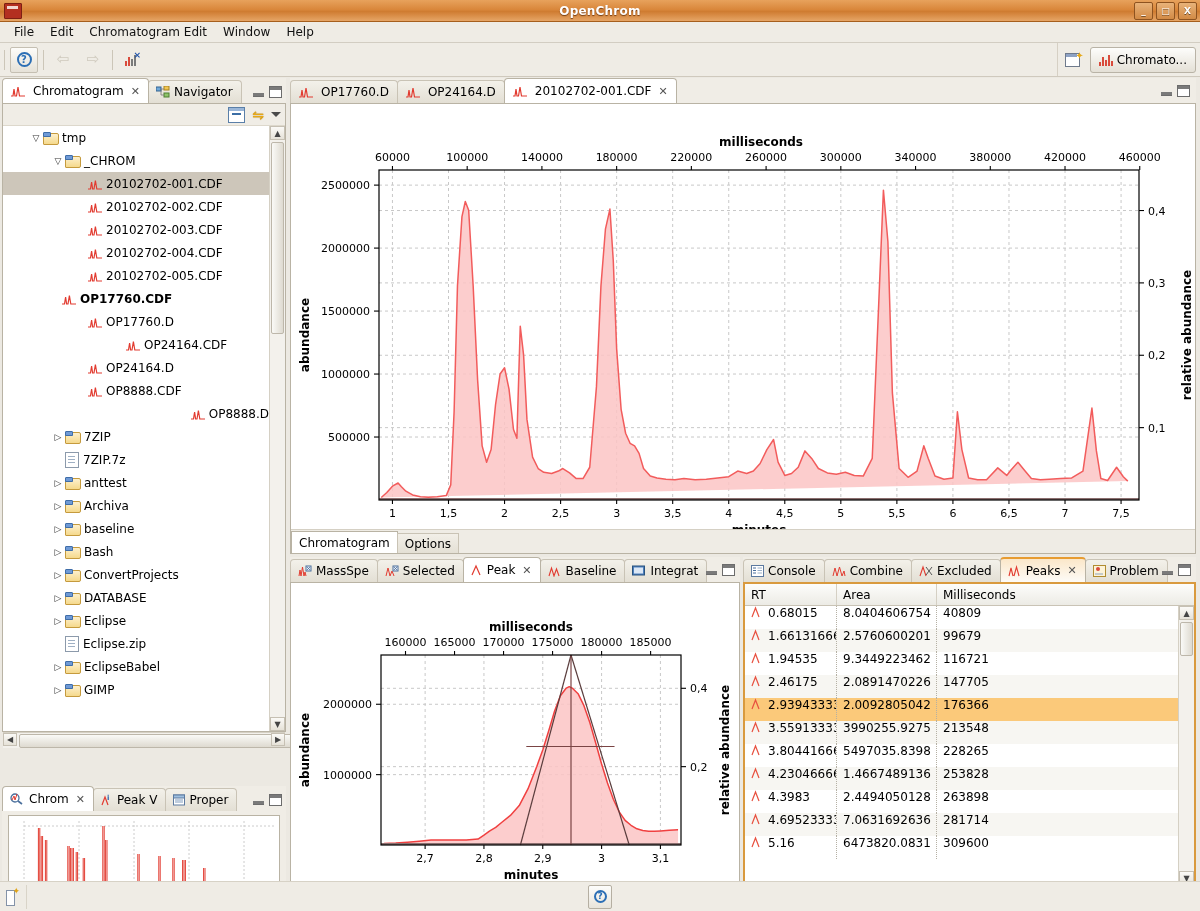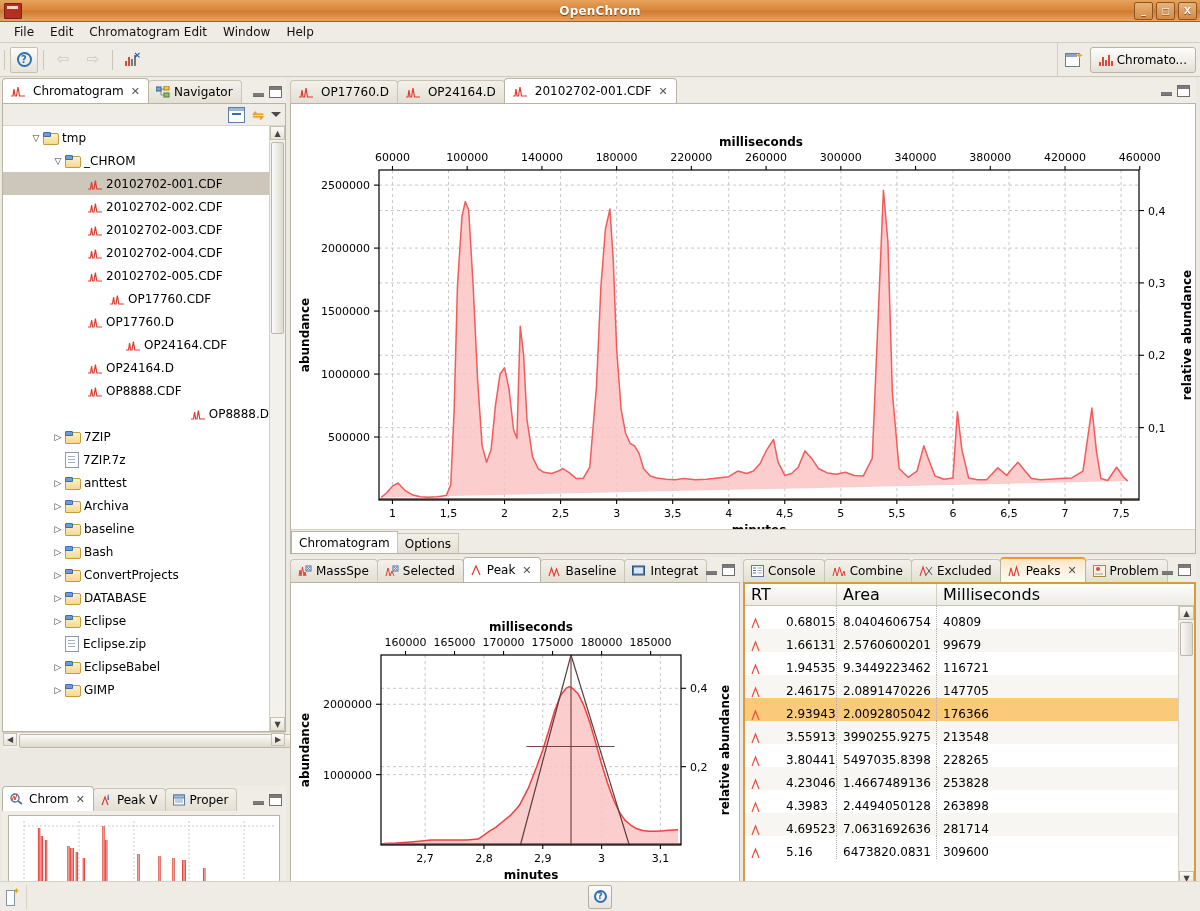--- a/index.html
+++ b/index.html
@@ -198,30 +198,30 @@
     position:absolute;top:1px;left:16px;width:345px;height:12px;
     background:linear-gradient(to bottom,#fafaf7,#dedad0);border:1px solid #bdb7aa;border-radius:2px;
   }
 
   
   .chartwrap{position:absolute;left:0;right:0;top:0;bottom:0;background:#fff;}
 
   
   .tblhdr{
     height:22px;display:flex;background:linear-gradient(to bottom,#fdfdfb,#ecebe5);
-    border-bottom:1px solid #c9c3b5;font-size:16px;box-sizing:border-box;
+    border-bottom:1px solid #c9c3b5;font-size:12px;box-sizing:border-box;
   }
   .tblhdr div{
     display:flex;align-items:center;padding-left:6px;border-right:1px solid #d5d0c4;box-sizing:border-box;
   }
   .tblrow{height:23px;display:flex;font-size:12px;box-sizing:border-box;align-items:center;}
   .tblrow.alt{background:#f7f6f2;}
   .tblrow.sel{background:#fcc濃;}
   .tblrow.sel{background:#fbc97a;}
-  .tblrow .c{display:flex;align-items:flex-end;padding-left:6px;box-sizing:border-box;height:23px;white-space:nowrap;overflow:hidden;gap:18px;}
+  .tblrow .c{display:flex;align-items:flex-start;padding-left:6px;box-sizing:border-box;height:23px;white-space:nowrap;overflow:hidden;}
   .tblrow .c.b{border-right:1px dotted #b5b0a4;}
   .peakicon{width:13px;height:12px;margin-right:4px;flex:0 0 auto;}
 
   
   .statusbar{
     position:absolute;left:0;right:0;bottom:0;height:30px;background:#efece5;
     border-top:1px solid #d7d2c6;display:flex;align-items:center;box-sizing:border-box;
   }
   .st-left{display:flex;align-items:center;padding-left:6px;border-right:1px solid #d9d4c8;height:24px;padding-right:8px;}
   .st-icon{width:12px;height:16px;position:relative;}
@@ -385,21 +385,21 @@
                 </div>
                 <div class="treerow" style="padding-left: 70px;">
                   <span class="twisty"></span>
                   <span class="chromicon">
                     <svg width="16" height="12" viewBox="0 0 16 12">
                       <path d="M1 11 L3.5 11 L4.6 4 L5.6 11 L7 11 L8.4 2.5 L9.8 11 L15 11" fill="none" stroke="#e23b30" stroke-width="1.2"></path>
                     </svg>
                   </span>
                   <span>20102702-005.CDF</span>
                 </div>
-                <div class="treerow" style="padding-left: 92px;">
+                <div class="treerow" style="padding-left: 44px; font-weight: bold;">
                   <span class="twisty"></span>
                   <span class="chromicon">
                     <svg width="16" height="12" viewBox="0 0 16 12">
                       <path d="M1 11 L3.5 11 L4.6 4 L5.6 11 L7 11 L8.4 2.5 L9.8 11 L15 11" fill="none" stroke="#e23b30" stroke-width="1.2"></path>
                     </svg>
                   </span>
                   <span>OP17760.CDF</span>
                 </div>
                 <div class="treerow" style="padding-left: 70px;">
                   <span class="twisty"></span>

